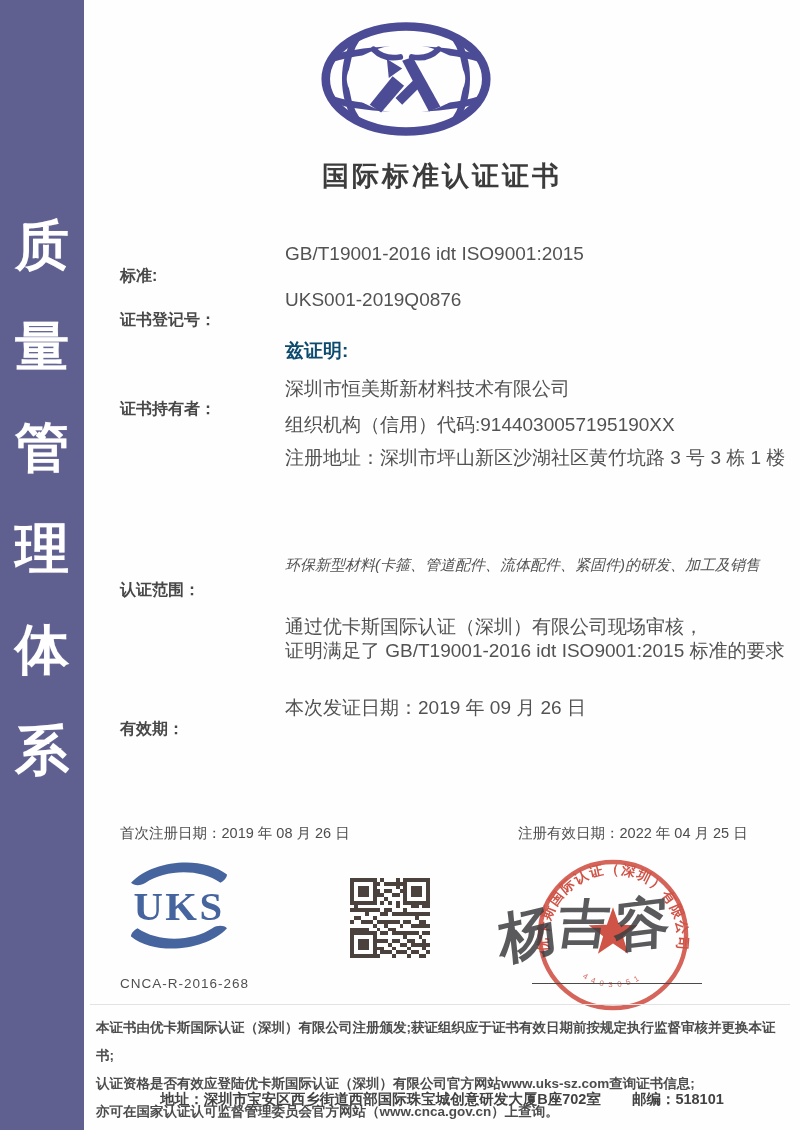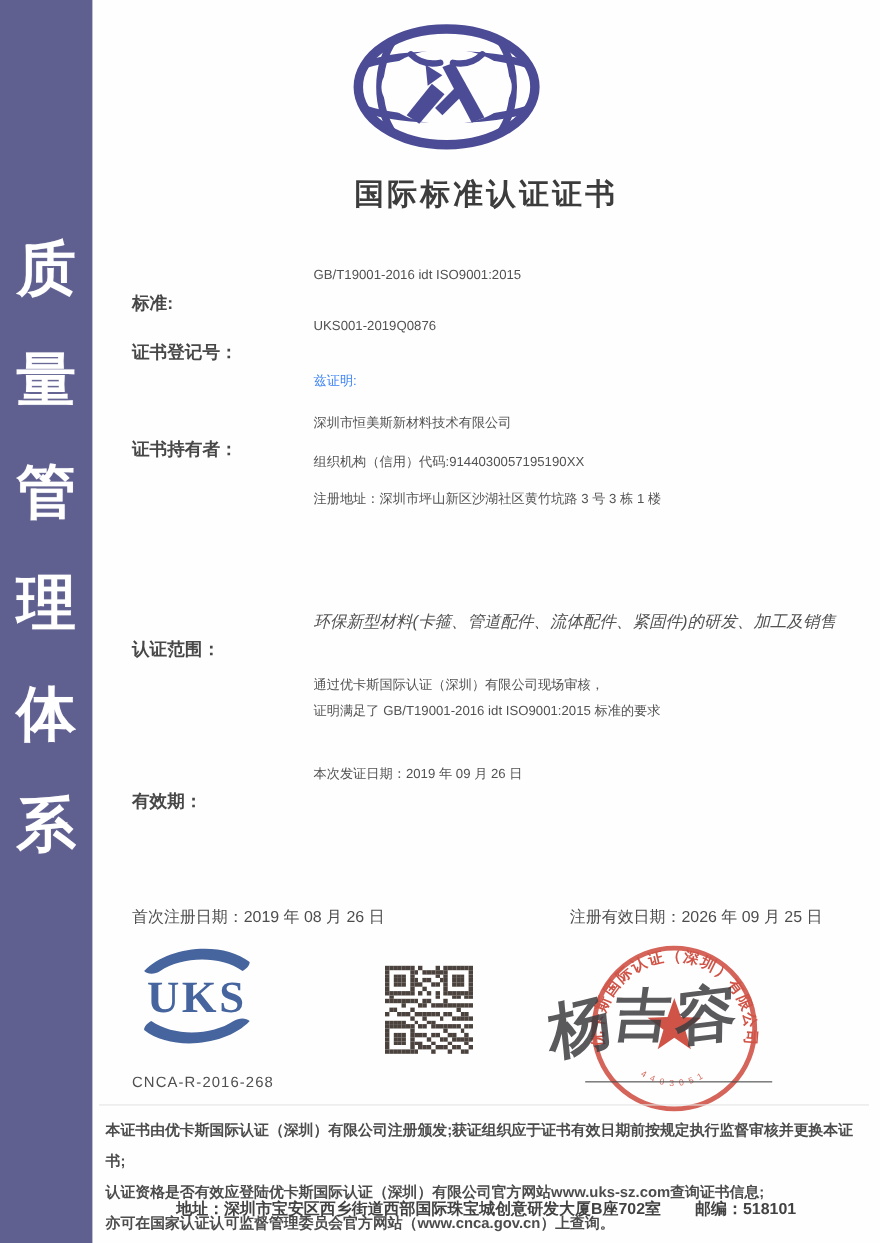--- a/index.html
+++ b/index.html
@@ -23,22 +23,22 @@
   }
   
   .logo-wrap { position:absolute; left:320px; top:20px; width:172px; height:118px; }
   .page-title {
     position:absolute; left:84px; top:158px; width:716px;
     text-align:center; font-size:27px; font-weight:bold; color:#3c3c3c;
     letter-spacing:3px;
   }
   
   .lbl { position:absolute; left:120px; font-size:16px; font-weight:bold; color:#474747;margin-top:24px; }
-  .val { position:absolute; left:285px; font-size:12px; color:#525252; }
-  .bold { font-weight:normal; color:#3b82f6; }
+  .val { position:absolute; left:285px; font-size:19px; color:#525252; }
+  .bold { font-weight:bold; color:#0c4a6e; }
   
   .regdate { position:absolute; font-size:14.5px; color:#4d4d4d; }
   
   .uks-wrap { position:absolute; left:118px; top:858px; width:122px; height:108px; }
   .cnca { position:absolute; left:120px; top:976px; font-size:13.5px; letter-spacing:1px; color:#4f4f4f; }
   .qr {
     position:absolute; left:350px; top:878px; width:80px; height:80px;
     display:grid; grid-template-columns:repeat(21,1fr); grid-template-rows:repeat(21,1fr);
   }
   .qr i { display:block; }
@@ -122,21 +122,21 @@
   <div class="lbl" style="top:556px">认证范围：</div>
   <div class="val" style="top:556px; font-size:15px;font-style:italic;">环保新型材料(卡箍、管道配件、流体配件、紧固件)的研发、加工及销售</div>
 
   <div class="val" style="top:614px">通过优卡斯国际认证（深圳）有限公司现场审核，</div>
   <div class="val" style="top:638px">证明满足了 GB/T19001-2016 idt ISO9001:2015 标准的要求</div>
 
   <div class="lbl" style="top:695px">有效期：</div>
   <div class="val" style="top:695px">本次发证日期：2019 年 09 月 26 日</div>
 
   <div class="regdate" style="left:120px; top:824px;">首次注册日期：2019 年 08 月 26 日</div>
-  <div class="regdate" style="left:518px; top:824px;">注册有效日期：2026 年 09 月 25 日</div>
+  <div class="regdate" style="left:518px; top:824px;">注册有效日期：2022 年 04 月 25 日</div>
 
   <div class="uks-wrap">
     <svg viewBox="0 0 150 116" width="122" height="95">
       <path d="M16,30 C42,2 104,-4 134,20 C134,24 130,28 126,30 C100,12 58,14 34,30 C28,34 20,34 16,30 Z" fill="#46659e"></path>
       <text x="75" y="76" text-anchor="middle" font-family="Liberation Serif, serif" font-weight="bold" font-size="50" letter-spacing="3" fill="#46659e">UKS</text>
       <path d="M134,86 C108,114 46,120 16,96 C16,92 20,88 24,86 C50,104 92,102 116,86 C122,82 130,82 134,86 Z" fill="#46659e"></path>
     </svg>
   </div>
   <div class="cnca">CNCA-R-2016-268</div>
 

